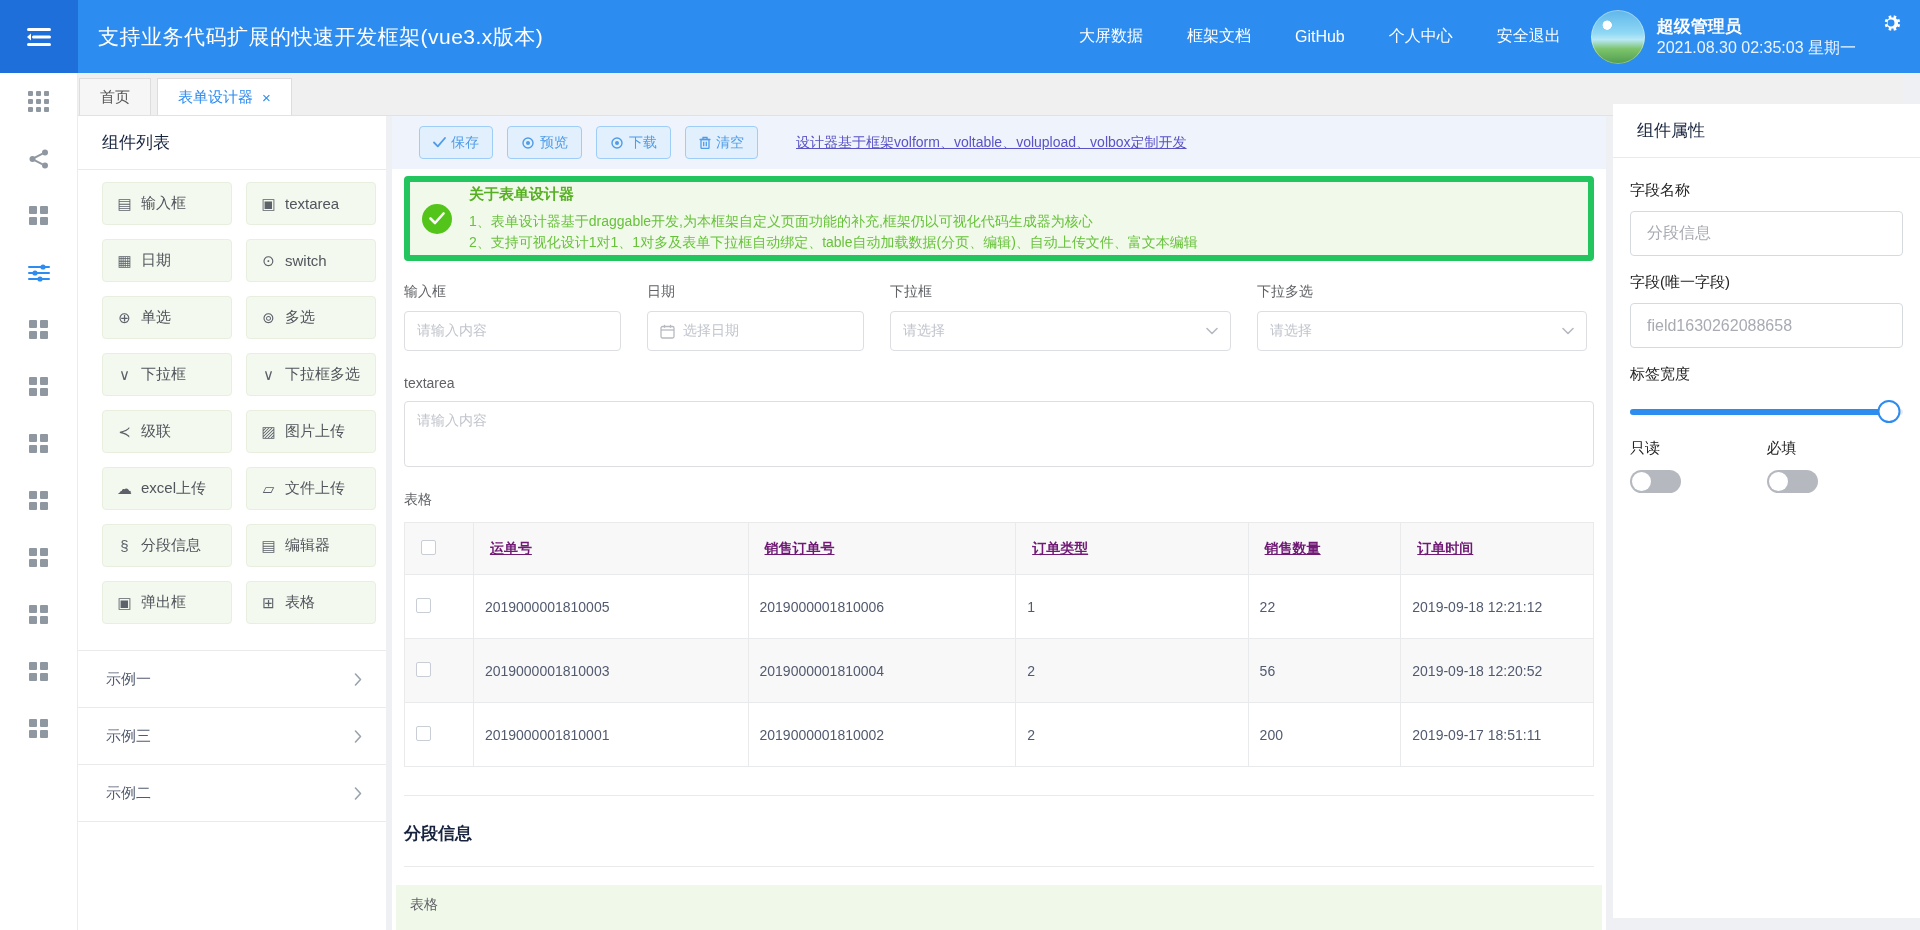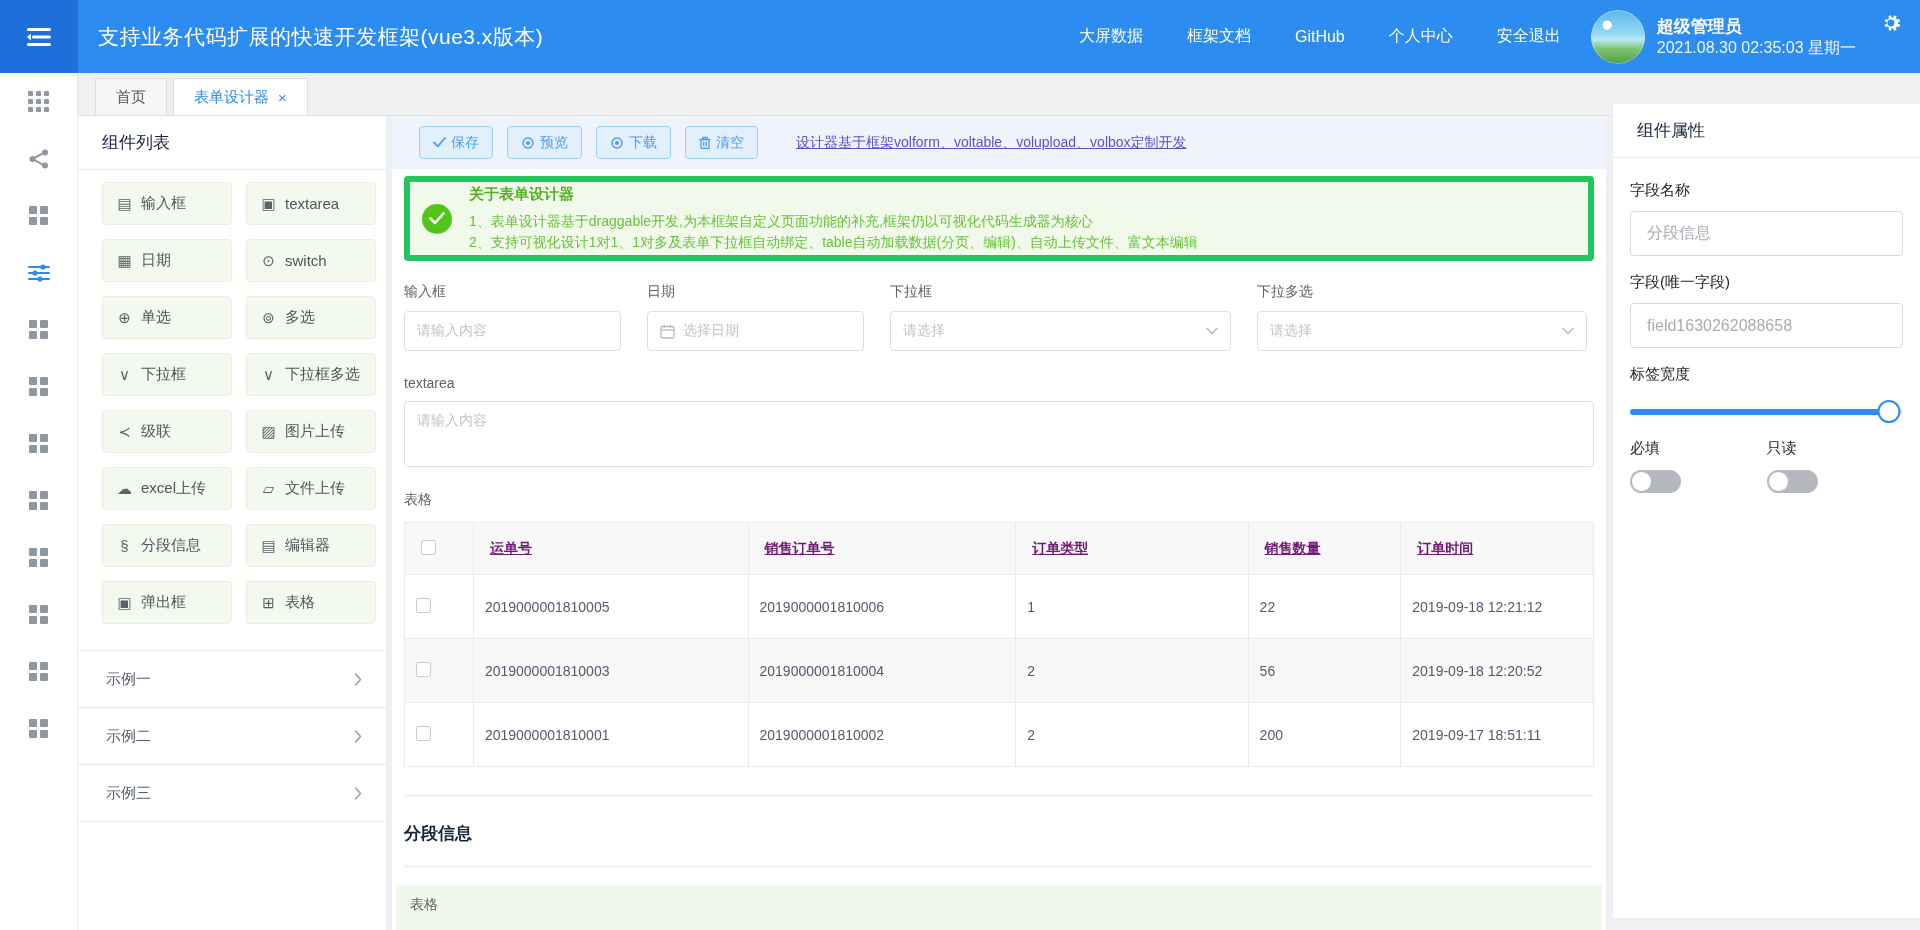--- a/index.html
+++ b/index.html
@@ -21,21 +21,21 @@
     background: radial-gradient(circle at 30% 28%, #ffffff 0 8%, rgba(255,255,255,0) 9%),
                 linear-gradient(to bottom, #5fb6ea 0%, #8ed7f5 42%, #b9e9f7 55%, #7dc46c 72%, #4f9c4f 100%);
     box-shadow: inset 0 0 0 1px rgba(255,255,255,.35);
   }
   .user-meta { display:flex; flex-direction:column; justify-content:center; }
   .user-name { color:#fff; font-weight:bold; font-size:17px; line-height:22px; }
   .user-date { color:#eaf4ff; font-size:16px; line-height:19px; }
   .gear-btn { margin-right:18px; align-self:flex-start; margin-top:12px; cursor:pointer; }
 
   
-  .tabbar { position:absolute; top:73px; left:78px; width:1842px; height:43px; background:#f0f0f0; border-bottom:1px solid #e2e2e2; display:flex; align-items:flex-end; padding-left:17px; gap:6px; }
+  .tabbar { position:absolute; top:73px; left:62px; width:1842px; height:43px; background:#f0f0f0; border-bottom:1px solid #e2e2e2; display:flex; align-items:flex-end; padding-left:17px; gap:6px; }
   .tab { height:37px; display:flex; align-items:center; padding:0 20px; background:#f6f6f6; border:1px solid #ddd; border-bottom:none; font-size:15px; color:#555; cursor:pointer; }
   .tab.active { background:#fff; color:#2d8cf0; }
   .tab-close { margin-left:9px; font-size:15px; color:#2d8cf0; cursor:pointer; line-height:1; }
 
   
   .rail { position:absolute; top:73px; left:0; width:78px; height:857px; background:#fff; border-right:1px solid #ececec; }
   .rail-item { height:57px; display:flex; align-items:center; justify-content:center; color:#8f97a1; cursor:pointer; }
   .rail-item.active { color:#2d8cf0; }
 
   
@@ -378,29 +378,29 @@
   <div class="samples" id="samples">
       <div class="sample">
         <span>示例一</span>
         <span class="chev">
           <svg width="8" height="13" viewBox="0 0 8 13">
             <polyline points="1.5,1 6.5,6.5 1.5,12" fill="none" stroke="currentColor" stroke-width="1.6" stroke-linecap="round" stroke-linejoin="round"></polyline>
           </svg>
         </span>
       </div>
       <div class="sample">
-        <span>示例二</span>
+        <span>示例三</span>
         <span class="chev">
           <svg width="8" height="13" viewBox="0 0 8 13">
             <polyline points="1.5,1 6.5,6.5 1.5,12" fill="none" stroke="currentColor" stroke-width="1.6" stroke-linecap="round" stroke-linejoin="round"></polyline>
           </svg>
         </span>
       </div>
       <div class="sample">
-        <span>示例三</span>
+        <span>示例二</span>
         <span class="chev">
           <svg width="8" height="13" viewBox="0 0 8 13">
             <polyline points="1.5,1 6.5,6.5 1.5,12" fill="none" stroke="currentColor" stroke-width="1.6" stroke-linecap="round" stroke-linejoin="round"></polyline>
           </svg>
         </span>
       </div>
     </div>
 </div>
 
 <div class="canvas">
@@ -581,26 +581,26 @@
 
     <label class="plabel">标签宽度</label>
     <div class="slider">
       <div class="slider-track"></div>
       <div class="slider-fill" id="slider-fill" style="width: 95%;"></div>
       <div class="slider-handle" id="slider-handle" style="left: 95%;"></div>
     </div>
 
     <div class="toggle-row">
       <div class="toggle-col">
+        <label class="plabel" style="margin-top:10px;">只读</label>
+        <div class="switch">
+            <span class="knob"></span>
+          </div>
+      </div>
+      <div class="toggle-col">
         <label class="plabel" style="margin-top:10px;">必填</label>
         <div class="switch">
             <span class="knob"></span>
           </div>
       </div>
-      <div class="toggle-col">
-        <label class="plabel" style="margin-top:10px;">只读</label>
-        <div class="switch">
-            <span class="knob"></span>
-          </div>
-      </div>
     </div>
   </div>
 </div>
 
 </body></html>

